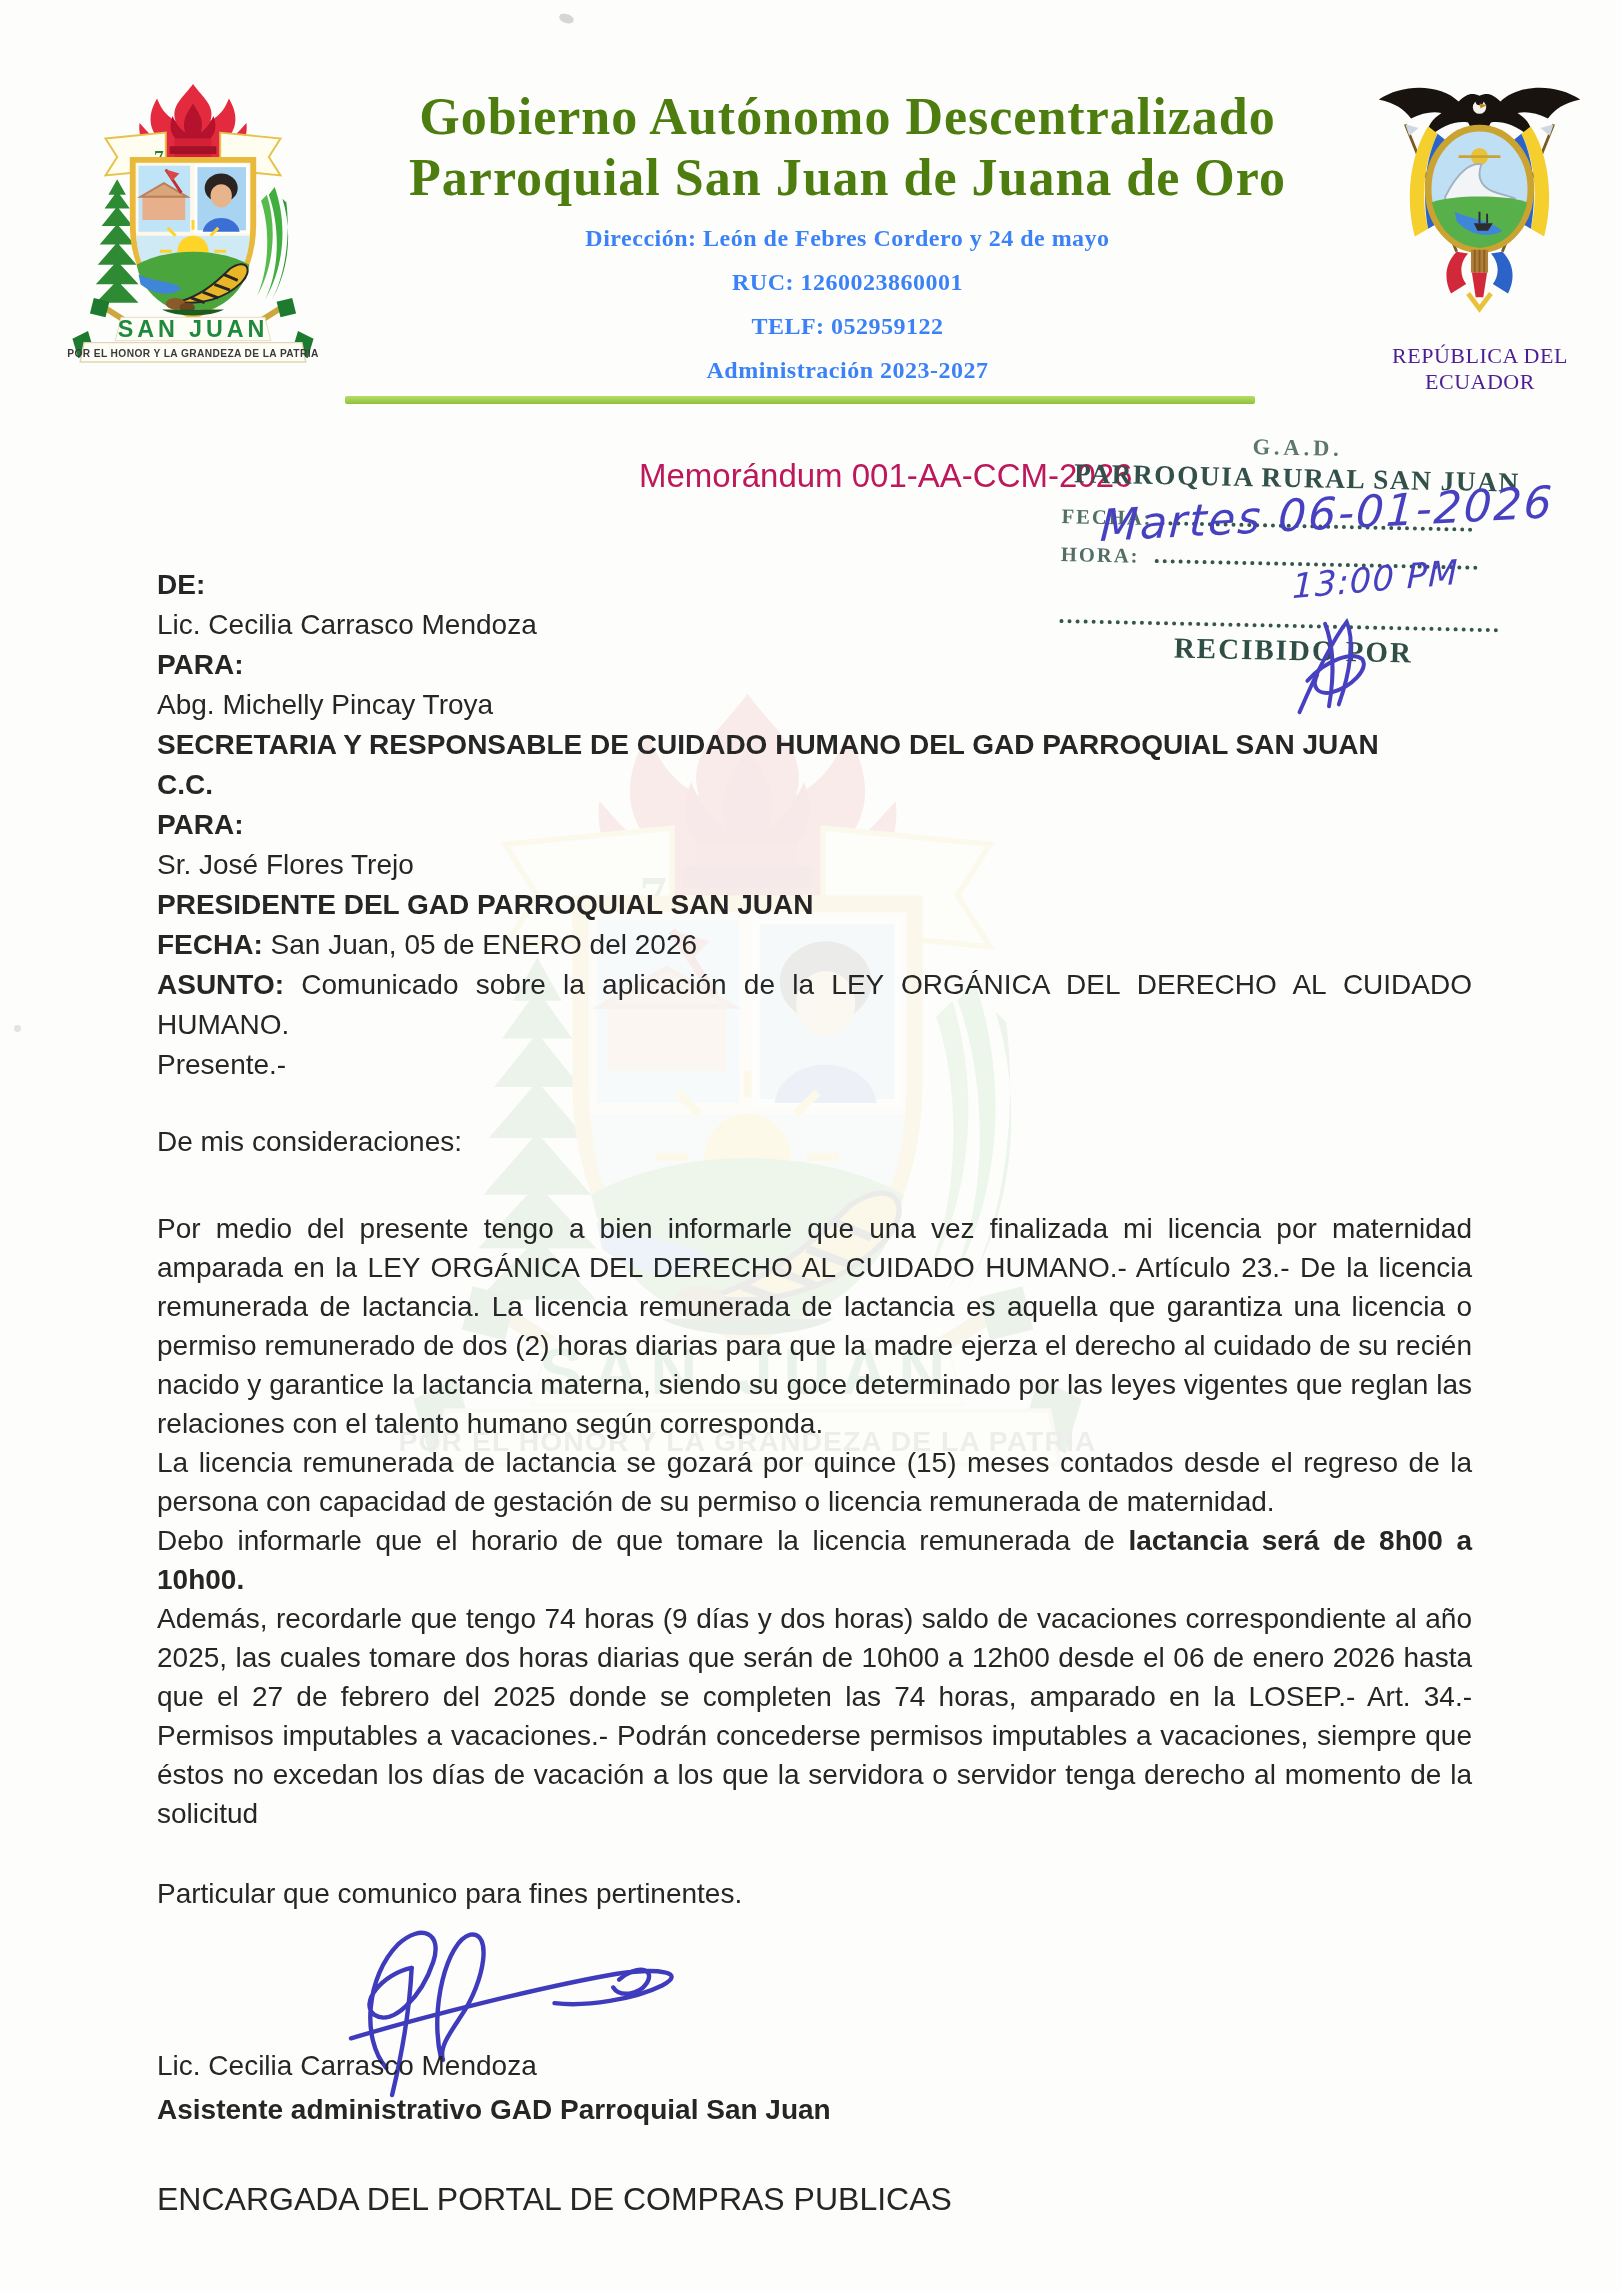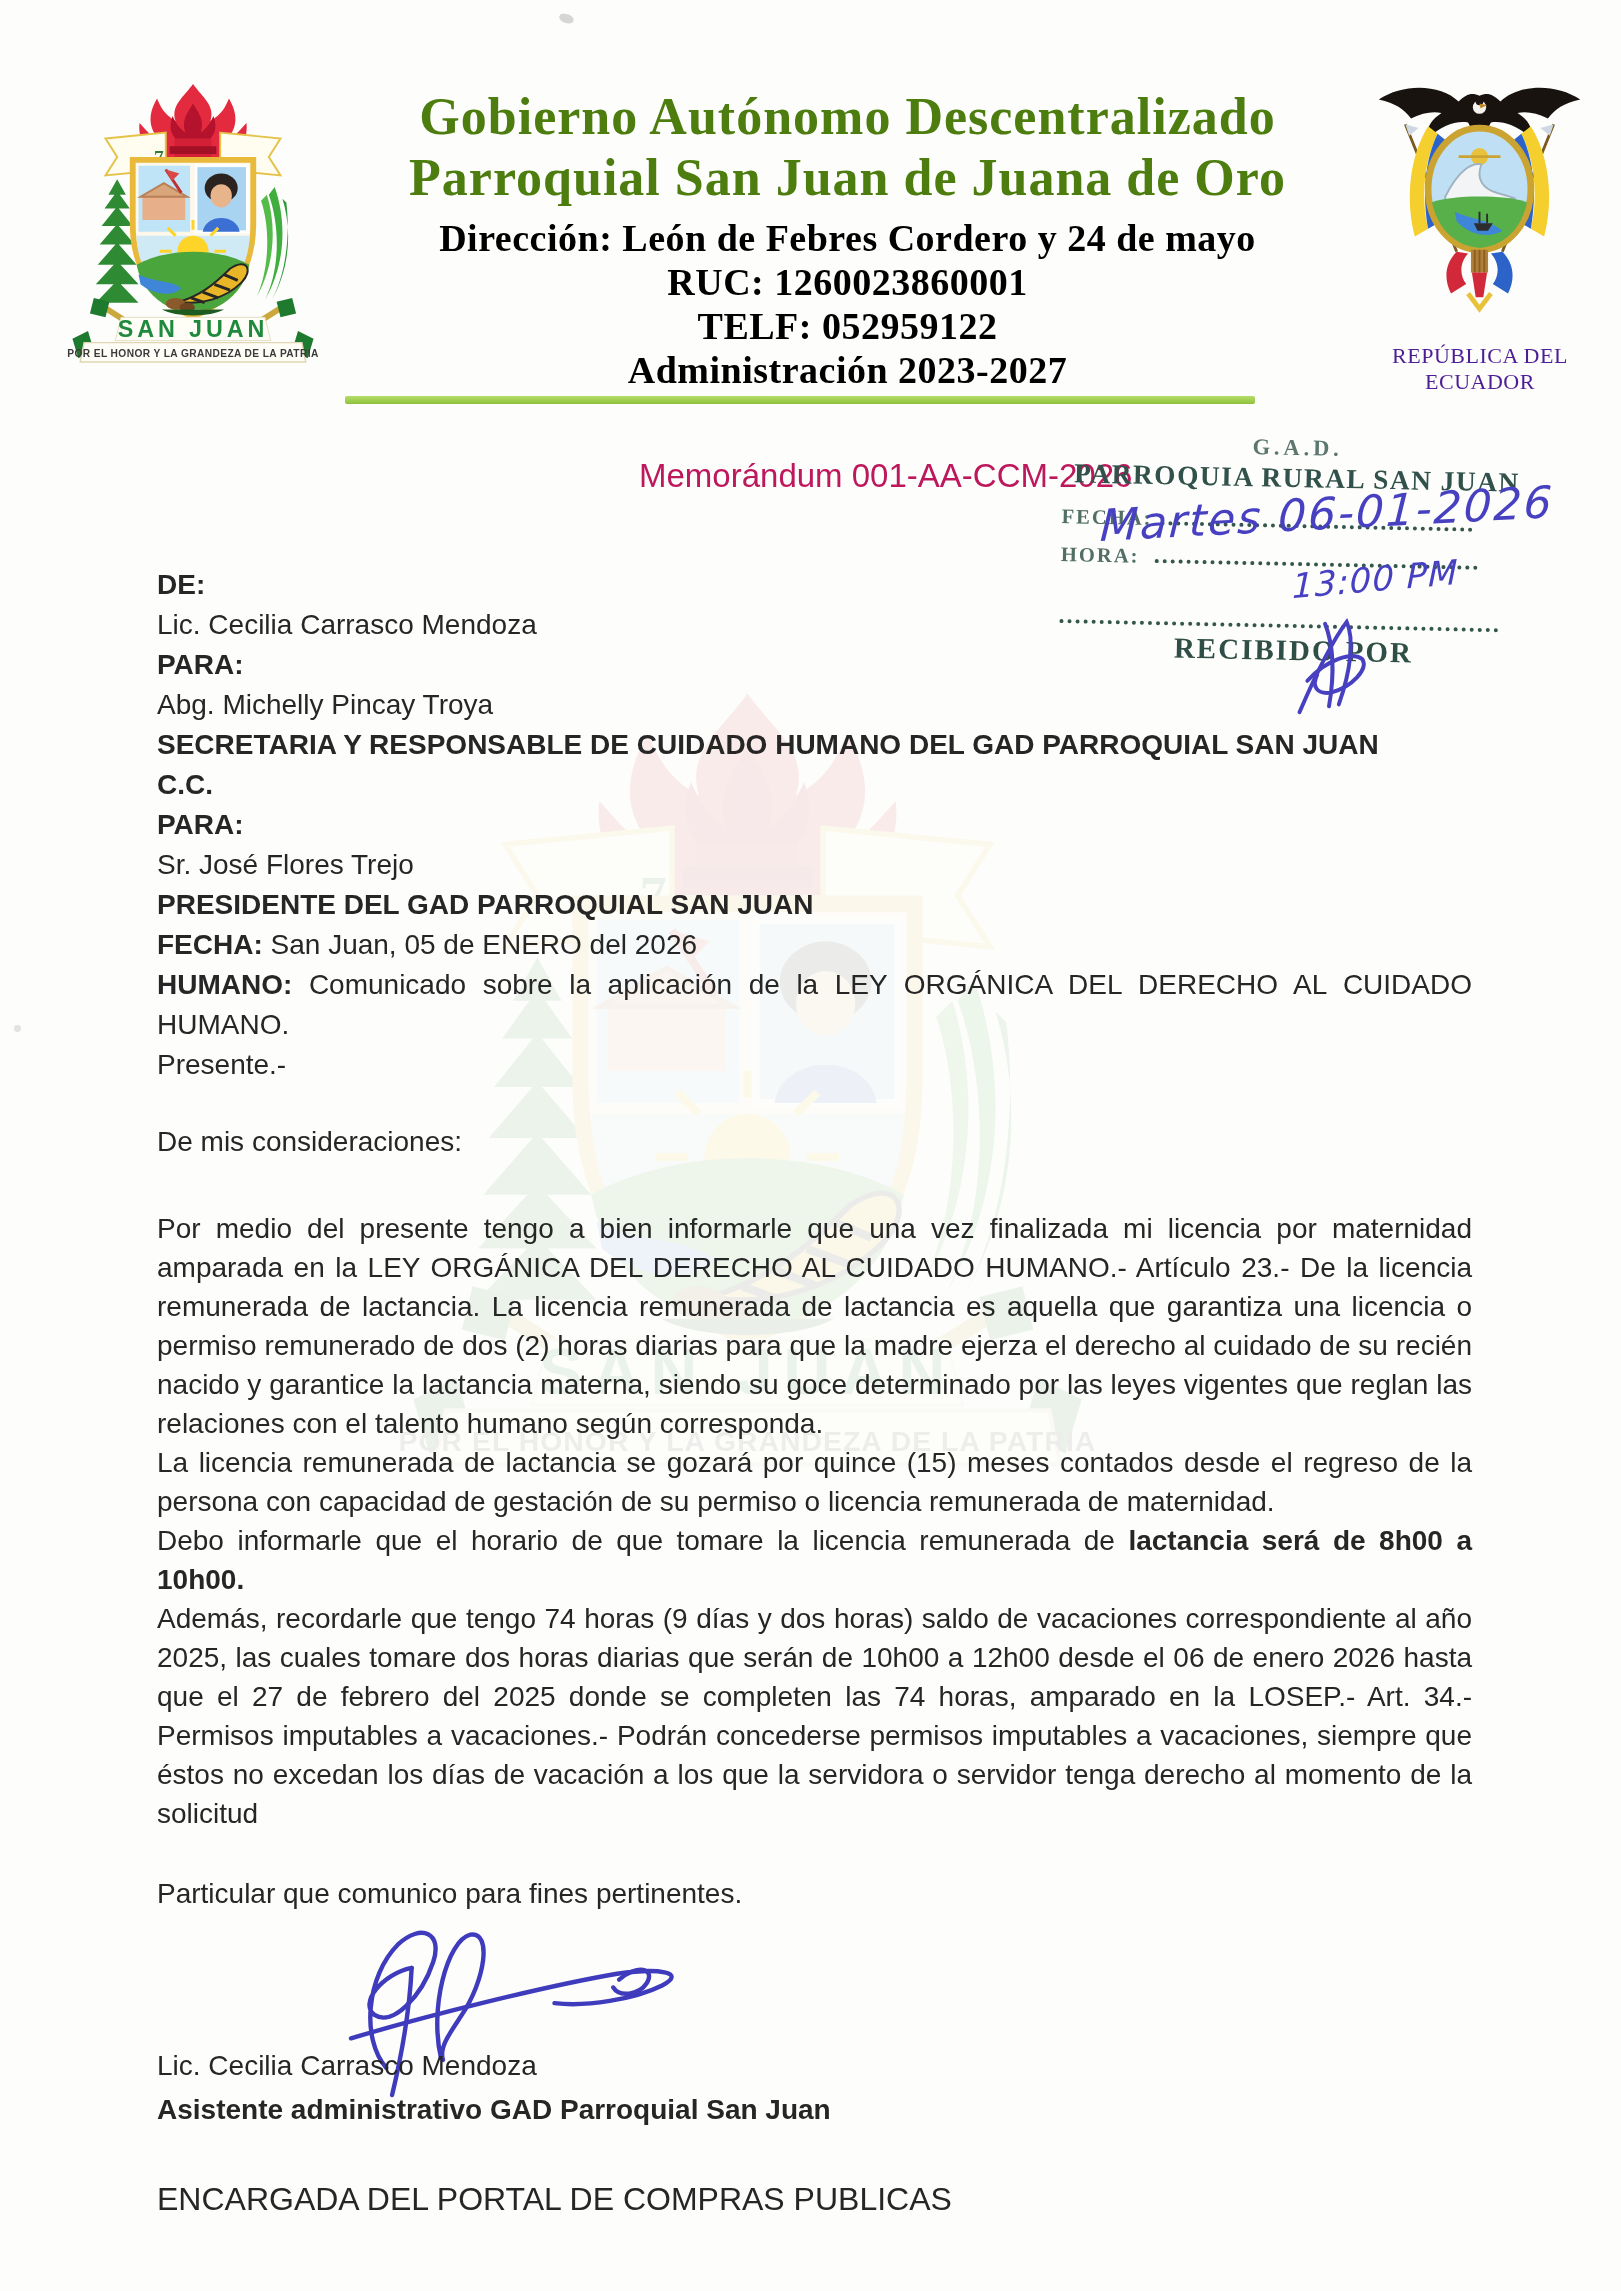--- a/index.html
+++ b/index.html
@@ -15,22 +15,22 @@
   .logo-right-caption{
     position:absolute;left:1343px;top:343px;width:274px;text-align:center;
     font-family:"Liberation Serif",serif;font-size:22px;color:#4c1d95;letter-spacing:0.5px;
   }
   .org{position:absolute;left:323px;top:86px;width:1049px;text-align:center;}
   .org-line1,.org-line2{
     font-family:"Liberation Serif",serif;font-weight:bold;font-size:52px;
     color:#4d7c0f;line-height:61px;letter-spacing:1px;
   }
   .org-addr{
-    font-family:"Liberation Serif",serif;font-weight:bold;font-size:38px;
-    color:#000000;line-height:44px;letter-spacing:0.5px;
+    font-family:"Liberation Serif",serif;font-weight:bold;font-size:24px;
+    color:#3b82f6;line-height:44px;letter-spacing:0.5px;
   }
   .org-addr.first{margin-top:7.8px;}
   .green-rule{
     position:absolute;left:345px;top:396px;width:910px;height:7.8px;
     background:linear-gradient(#b7dd69,#8ec23b);border-radius:2px;
   }
 
   
   .memo-number{position:absolute;left:639px;top:457px;font-size:33px;color:#be185d;text-align:center;}
 
@@ -241,21 +241,21 @@
     <div class="meta-line"><b>SECRETARIA Y RESPONSABLE DE CUIDADO HUMANO DEL GAD PARROQUIAL SAN JUAN</b></div>
     <div class="meta-line"><b>C.C.</b></div>
     <div class="meta-line"><b>PARA:</b></div>
     <div class="meta-line">Sr. José Flores Trejo</div>
     <div class="meta-line"><b>PRESIDENTE DEL GAD PARROQUIAL SAN JUAN</b></div>
     <div class="meta-line">
       <b>FECHA:</b>
       <span>San Juan, 05 de ENERO del 2026</span>
     </div>
     <div class="meta-line jline">
-      <b>HUMANO:</b>
+      <b>ASUNTO:</b>
       <span>Comunicado sobre la aplicación de la LEY ORGÁNICA DEL DERECHO AL CUIDADO HUMANO.</span>
     </div>
     <div class="meta-line">Presente.-</div>
 
     <div class="salutation">De mis consideraciones:</div>
 
     <p class="para">Por medio del presente tengo a bien informarle que una vez finalizada mi licencia por maternidad amparada en la LEY ORGÁNICA DEL DERECHO AL CUIDADO HUMANO.- Artículo 23.- De la licencia remunerada de lactancia. La licencia remunerada de lactancia es aquella que garantiza una licencia o permiso remunerado de dos (2) horas diarias para que la madre ejerza el derecho al cuidado de su recién nacido y garantice la lactancia materna, siendo su goce determinado por las leyes vigentes que reglan las relaciones con el talento humano según corresponda.</p>
     <p class="para tight">La licencia remunerada de lactancia se gozará por quince (15) meses contados desde el regreso de la persona con capacidad de gestación de su permiso o licencia remunerada de maternidad.</p>
     <p class="para tight"><span>Debo informarle que el horario de que tomare la licencia remunerada de </span><b>lactancia será de 8h00 a 10h00.</b></p>
     <p class="para tight">Además, recordarle que tengo 74 horas (9 días y dos horas) saldo de vacaciones correspondiente al año 2025, las cuales tomare dos horas diarias que serán de 10h00 a 12h00 desde el 06 de enero 2026 hasta que el 27 de febrero del 2025 donde se completen las 74 horas, amparado en la LOSEP.- Art. 34.- Permisos imputables a vacaciones.- Podrán concederse permisos imputables a vacaciones, siempre que éstos no excedan los días de vacación a los que la servidora o servidor tenga derecho al momento de la solicitud</p>

